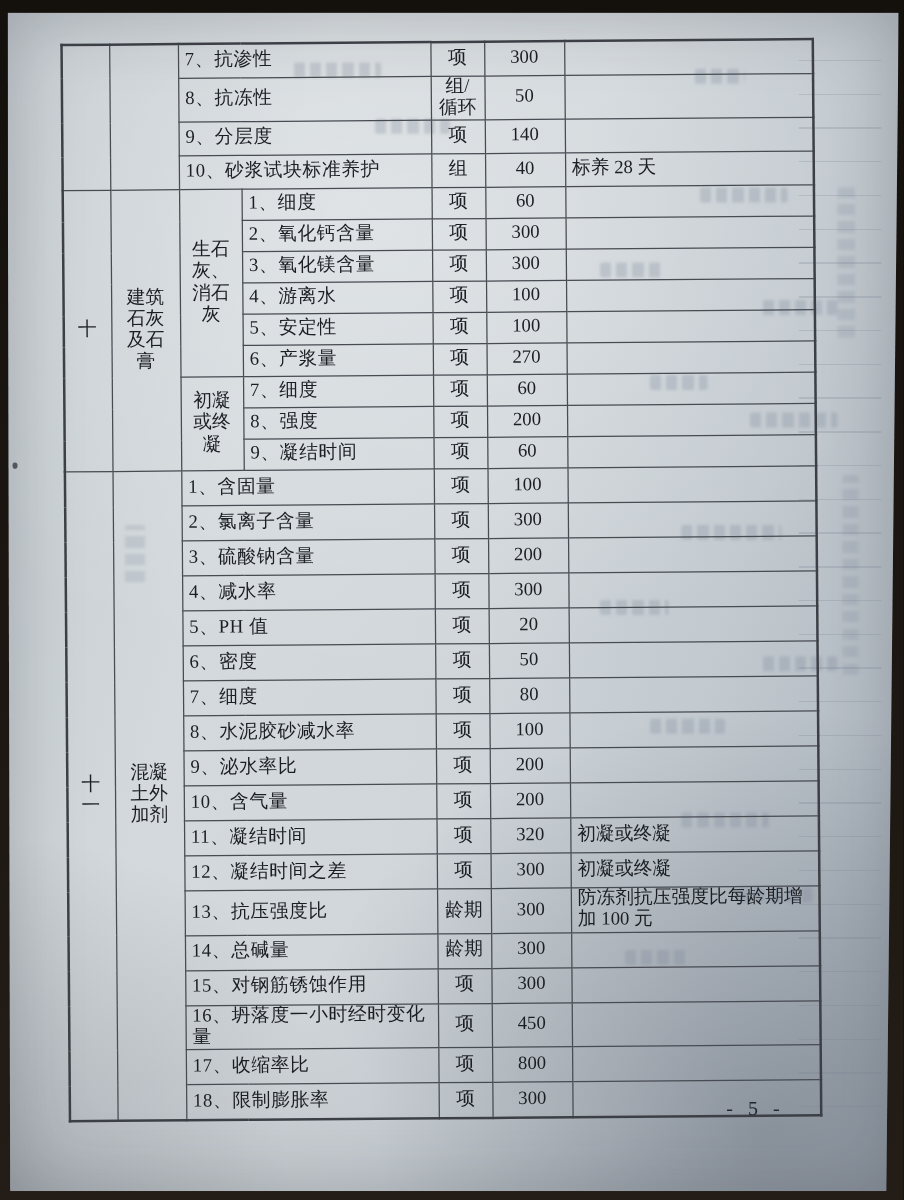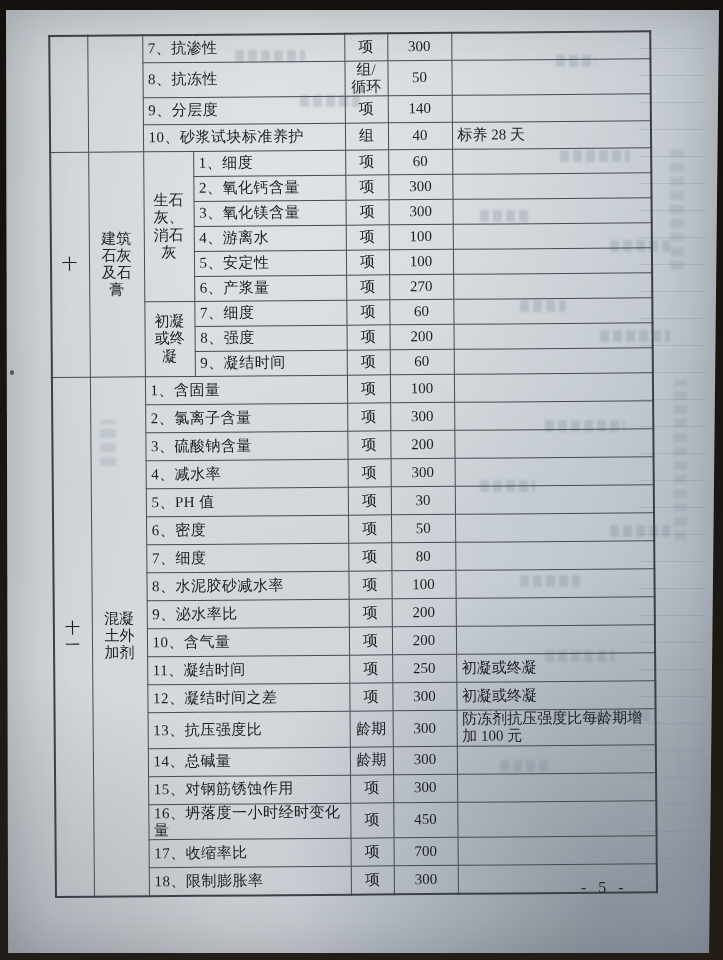--- a/index.html
+++ b/index.html
@@ -211,21 +211,21 @@
       </tr>
       <tr class="rc">
         <td class="c-item" colspan="2">4、减水率</td>
         <td class="c-unit">项</td>
         <td class="c-price">300</td>
         <td class="c-remark"></td>
       </tr>
       <tr class="rc">
         <td class="c-item" colspan="2">5、PH 值</td>
         <td class="c-unit">项</td>
-        <td class="c-price">30</td>
+        <td class="c-price">20</td>
         <td class="c-remark"></td>
       </tr>
       <tr class="rc">
         <td class="c-item" colspan="2">6、密度</td>
         <td class="c-unit">项</td>
         <td class="c-price">50</td>
         <td class="c-remark"></td>
       </tr>
       <tr class="rc">
         <td class="c-item" colspan="2">7、细度</td>
@@ -247,21 +247,21 @@
       </tr>
       <tr class="rc">
         <td class="c-item" colspan="2">10、含气量</td>
         <td class="c-unit">项</td>
         <td class="c-price">200</td>
         <td class="c-remark"></td>
       </tr>
       <tr class="rc">
         <td class="c-item" colspan="2">11、凝结时间</td>
         <td class="c-unit">项</td>
-        <td class="c-price">250</td>
+        <td class="c-price">320</td>
         <td class="c-remark">初凝或终凝</td>
       </tr>
       <tr class="rc">
         <td class="c-item" colspan="2">12、凝结时间之差</td>
         <td class="c-unit">项</td>
         <td class="c-price">300</td>
         <td class="c-remark">初凝或终凝</td>
       </tr>
       <tr class="rtall">
         <td class="c-item" colspan="2">13、抗压强度比</td>
@@ -283,21 +283,21 @@
       </tr>
       <tr class="rc">
         <td class="c-item" colspan="2">16、坍落度一小时经时变化量</td>
         <td class="c-unit">项</td>
         <td class="c-price">450</td>
         <td class="c-remark"></td>
       </tr>
       <tr class="rc">
         <td class="c-item" colspan="2">17、收缩率比</td>
         <td class="c-unit">项</td>
-        <td class="c-price">700</td>
+        <td class="c-price">800</td>
         <td class="c-remark"></td>
       </tr>
       <tr class="rc">
         <td class="c-item" colspan="2">18、限制膨胀率</td>
         <td class="c-unit">项</td>
         <td class="c-price">300</td>
         <td class="c-remark"></td>
       </tr>
     </tbody>
       </table>

